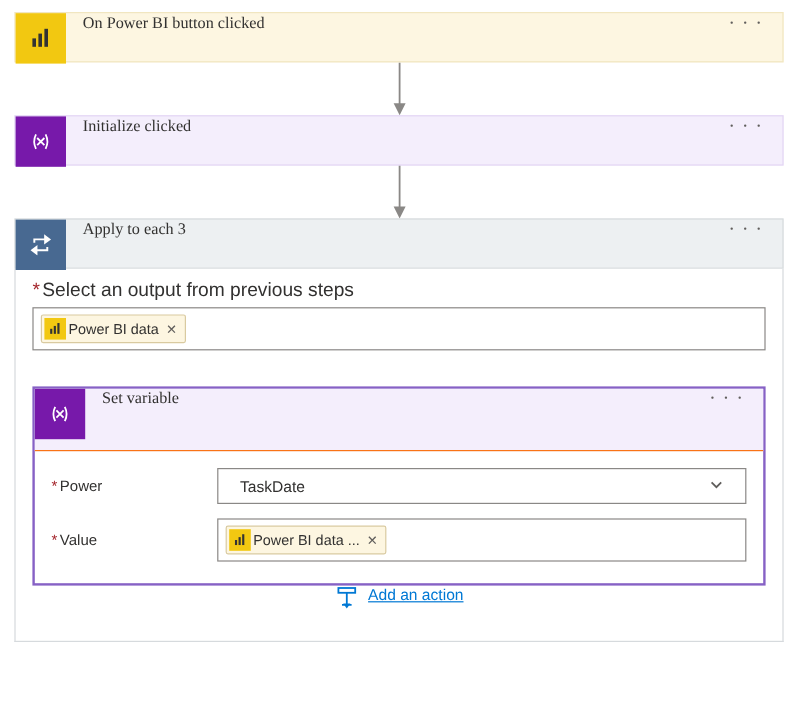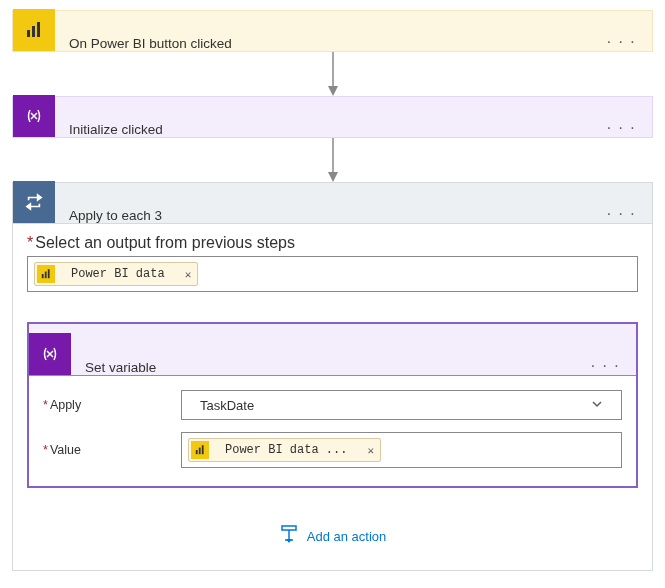--- a/index.html
+++ b/index.html
@@ -8,24 +8,25 @@
       font-size: 13px;
       background: #fff;
       width: 665px;
       height: 588px;
       padding: 10px 12px;
       color: #323130;
     }
     .step {
       border: 1px solid #e1dfdd;
       display: flex;
-      align-items: flex-end;
+      align-items: flex-start;
       height: 42px;
       width: 100%;
       background: #fff;
+      font-family: Liberation Serif, serif;
     }
     .step-yellow { background: #fdf6e1; border-color: #f1e6c0; }
     .step-purple { background: #f4eefc; border-color: #e3d5f4; }
     .step-blue   { background: #edf0f2; border-color: #d6dadd; }
     .step-icon {
       width: 42px;
       height: 42px;
       display: flex;
       align-items: center;
       justify-content: center;
@@ -61,22 +62,21 @@
       background: #fff;
     }
     .token {
       display: inline-flex;
       align-items: center;
       background: #fdf6e1;
       border: 1px solid #d9caa0;
       border-radius: 2px;
       padding: 2px 6px 2px 2px;
       font-size: 12px;
-      gap: 16px;
-      font-family: Liberation Mono, monospace;
+      gap: 2px;
     }
     .token-ic {
       width: 18px; height: 18px;
       display: inline-flex; align-items: center; justify-content: center;
       background: #f2c811;
     }
     .token-x { color: #605e5c; margin-left: 4px; cursor: pointer; font-size: 11px; }
     .nested-card {
       margin-top: 30px;
       border: 2px solid #8661c5;
@@ -92,27 +92,27 @@
       height: 30px;
       display: flex;
       align-items: center;
       padding: 0 18px;
       justify-content: space-between;
       background: #fff;
     }
     .chev { color: #605e5c; }
     .add-action {
       display: flex;
-      align-items: flex-end;
+      align-items: flex-start;
       justify-content: center;
       gap: 8px;
       color: #0078d4;
       font-size: 13px;
-      margin-top: 36px;
       cursor: pointer;
+      text-decoration: underline;
     }
     .add-action svg { color: #0078d4; }
   </style>
 </head>
 <body>
 
 <div class="step step-yellow">
   <div class="step-icon ic-yellow">
     <svg width="20" height="20" viewBox="0 0 20 20">
         <rect x="3" y="10" width="3" height="7" fill="#333"></rect>
@@ -186,21 +186,21 @@
             <path d="M6 4 Q3 10 6 16"></path>
             <path d="M14 4 Q17 10 14 16"></path>
             <path d="M7 7 L13 13 M13 7 L7 13"></path>
           </svg>
       </div>
       <div class="step-title">Set variable</div>
       <div class="dots">· · ·</div>
     </div>
     <div class="nested-body">
       <div class="row">
-        <div class="row-label"><span class="req">*</span><span>Apply</span></div>
+        <div class="row-label"><span class="req">*</span><span>Power</span></div>
         <div class="row-input">
           <div class="select-box">
             <span>TaskDate</span>
             <span class="chev">
               <svg width="12" height="12" viewBox="0 0 12 12">
                   <path d="M2 4 L6 8 L10 4" fill="none" stroke="#605e5c" stroke-width="1.5"></path>
                 </svg>
             </span>
           </div>
         </div>

